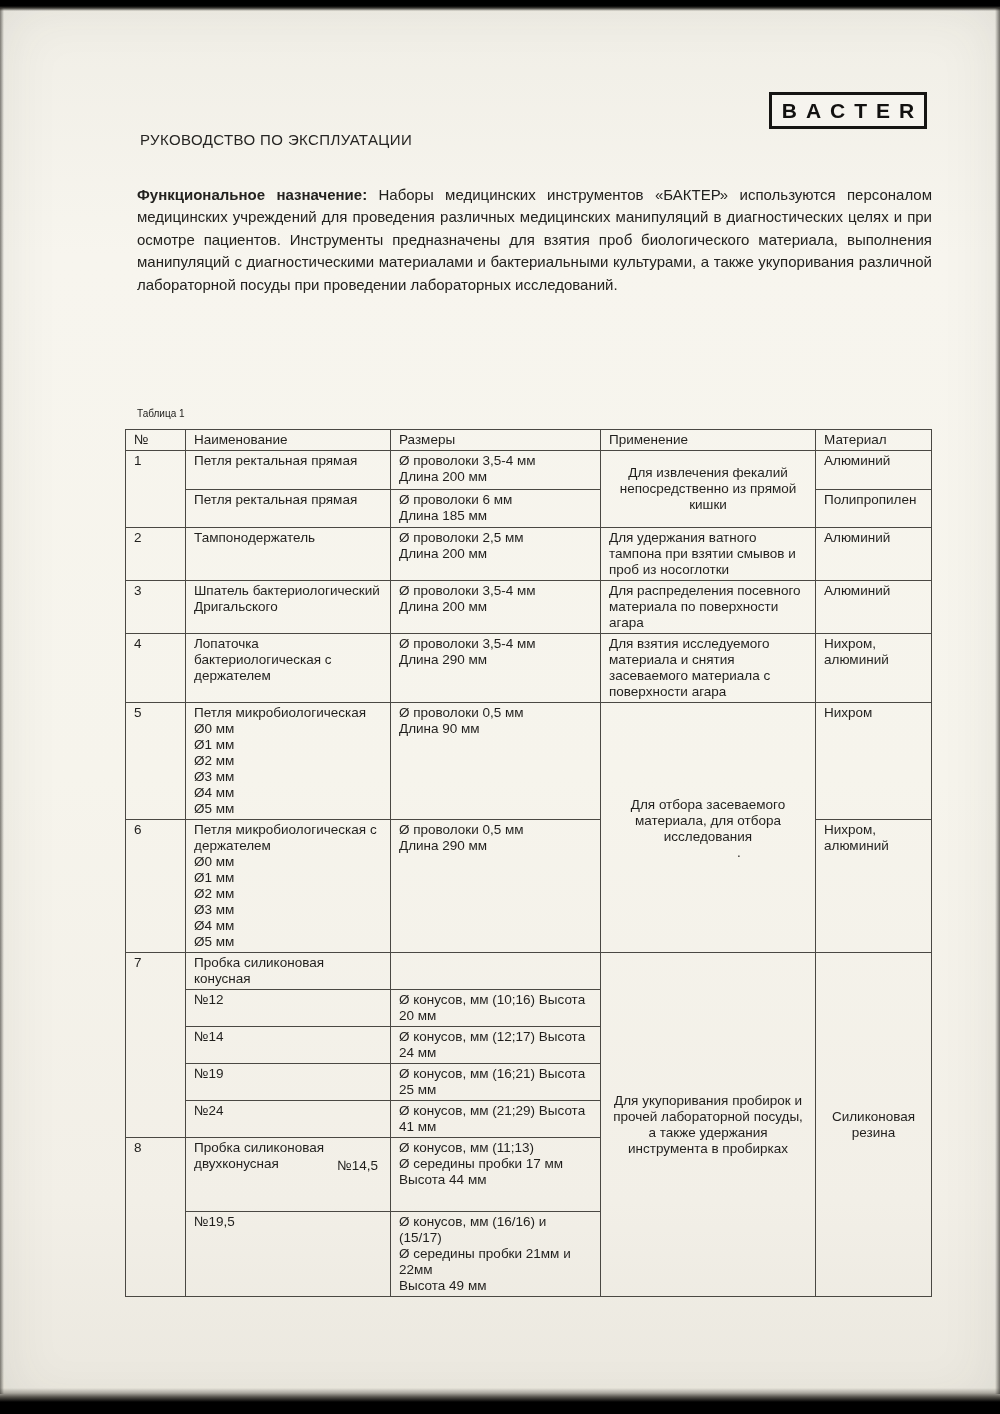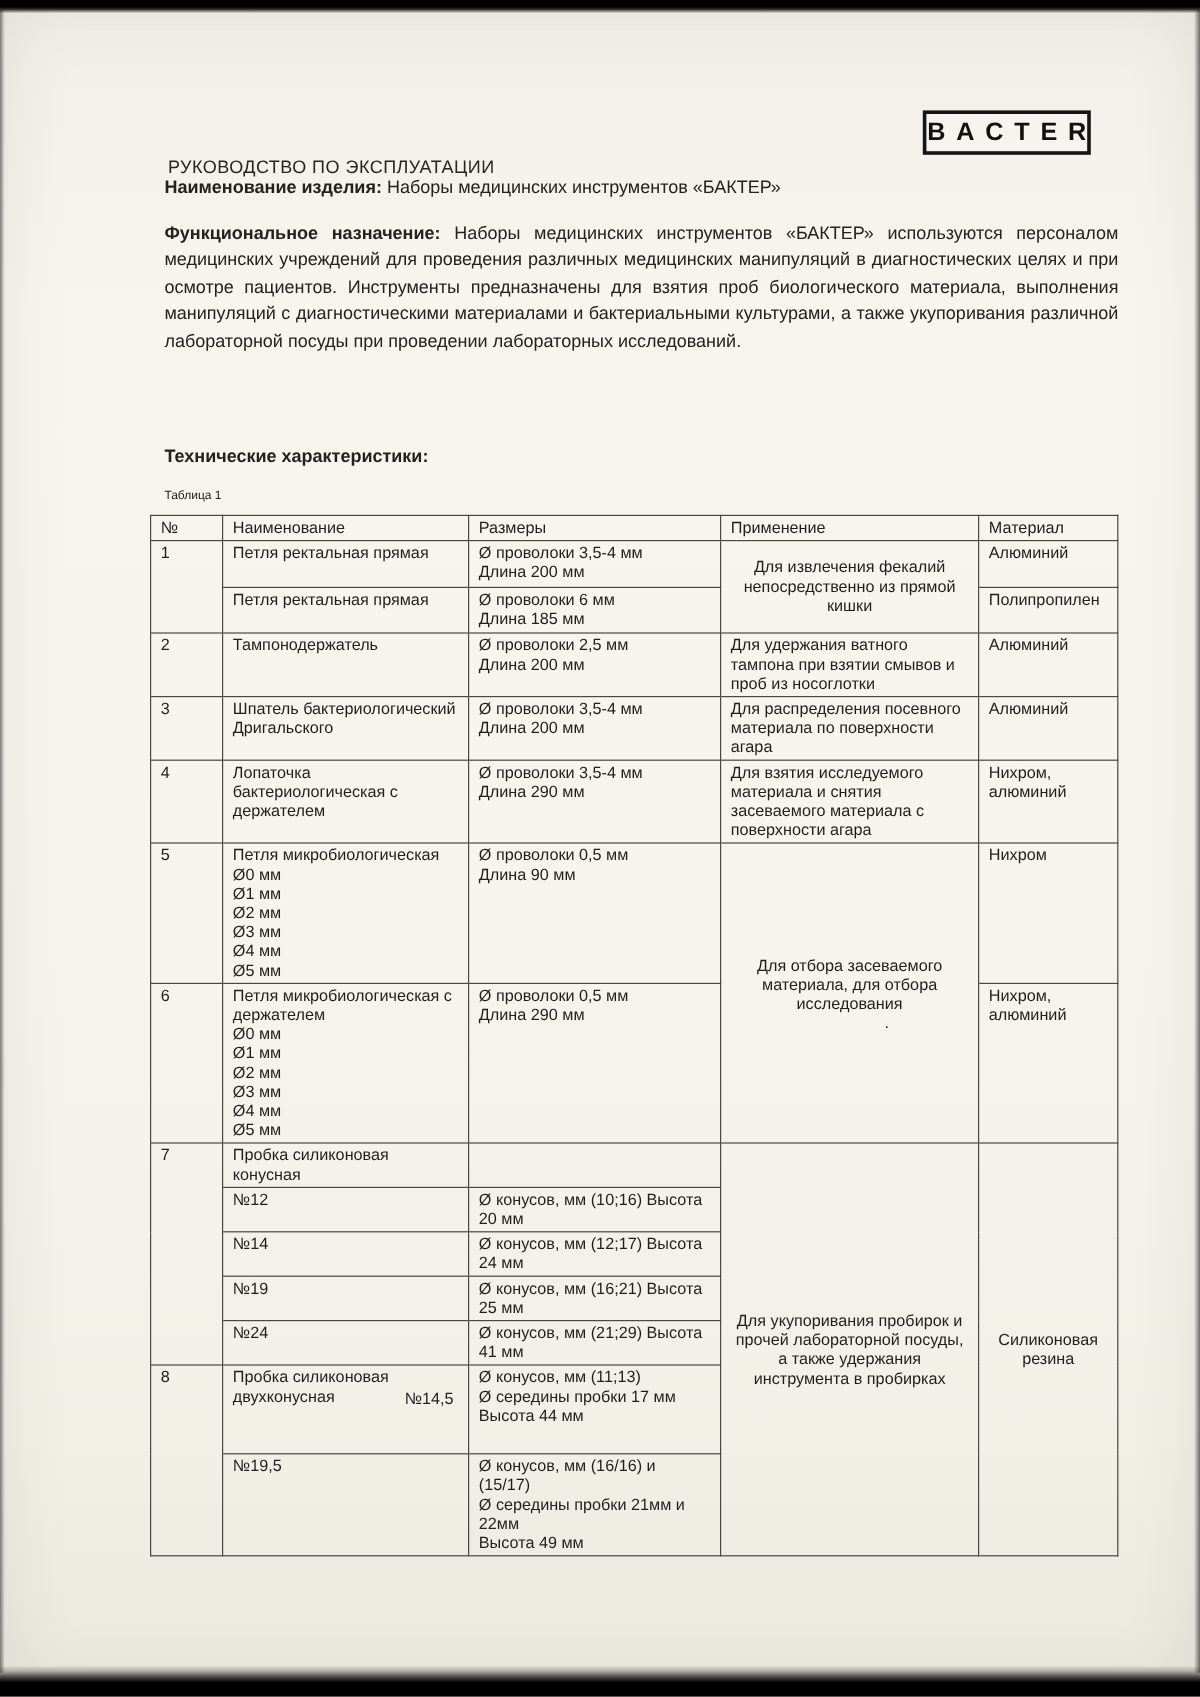--- a/index.html
+++ b/index.html
@@ -13,21 +13,21 @@
   .edge-top{position:absolute;top:0;left:0;right:0;height:11px;
     background:linear-gradient(180deg,#000 0 6px,#3c3a35 8px,rgba(60,58,52,0));}
   .edge-bottom{position:absolute;bottom:0;left:0;right:0;height:26px;
     background:linear-gradient(0deg,#000 0 12px,#55524b 17px,#a9a69d 21px,rgba(170,166,156,0));}
   .edge-left{position:absolute;top:8px;bottom:20px;left:0;width:4px;
     background:linear-gradient(90deg,rgba(35,33,28,.55),rgba(35,33,28,0));}
   .edge-right{position:absolute;top:8px;bottom:20px;right:0;width:5px;
     background:linear-gradient(270deg,rgba(30,28,24,.6),rgba(30,28,24,0));}
 
   .title{position:absolute;left:140px;top:103px;font-size:15px;letter-spacing:.4px;color:#262523;margin-top:28px;}
-  .logo{position:absolute;left:769px;top:92px;width:140px;height:37px;border:3px solid #161513;
+  .logo{position:absolute;left:769px;top:92px;width:158px;height:37px;border:3px solid #161513;
     display:flex;align-items:center;justify-content:center;background:rgba(255,255,255,.25);}
   .logo span{font-weight:700;font-size:21px;letter-spacing:9px;padding-left:9px;color:#121110;}
 
   .para{position:absolute;left:137px;width:795px;font-size:15px;line-height:22.4px;color:#23221f;}
   .para .b{font-weight:700;}
   .p-name{top:146px;}
   .p-func{top:184px;text-align:justify;}
   .p-scope{top:311px;text-align:justify;}
   .p-specs{top:370px;}
   .tcaption{position:absolute;left:137px;top:408px;font-size:10px;color:#23221f;}
@@ -51,34 +51,27 @@
   <div class="edge-bottom"></div>
   <div class="edge-left"></div>
   <div class="edge-right"></div>
 
   <div class="title">РУКОВОДСТВО ПО ЭКСПЛУАТАЦИИ</div>
 
   <div class="logo">
     <span>BACTER</span>
   </div>
 
-  <p class="para p-name">
-    <span class="b">Наименование изделия:</span>
-    <span>Наборы медицинских инструментов «БАКТЕР»</span>
-  </p>
 
   <p class="para p-func">
     <span class="b">Функциональное назначение:</span>
     <span>Наборы медицинских инструментов «БАКТЕР» используются персоналом медицинских учреждений для проведения различных медицинских манипуляций в диагностических целях и при осмотре пациентов. Инструменты предназначены для взятия проб биологического материала, выполнения манипуляций с диагностическими материалами и бактериальными культурами, а также укупоривания различной лабораторной посуды при проведении лабораторных исследований.</span>
   </p>
 
 
-  <p class="para p-specs">
-    <span class="b">Технические характеристики:</span>
-  </p>
 
   <div class="tcaption">Таблица 1</div>
 
   <table class="spec-table">
     <colgroup>
       <col style="width:60px">
         <col style="width:205px">
         <col style="width:210px">
         <col style="width:215px">
         <col style="width:116px">

